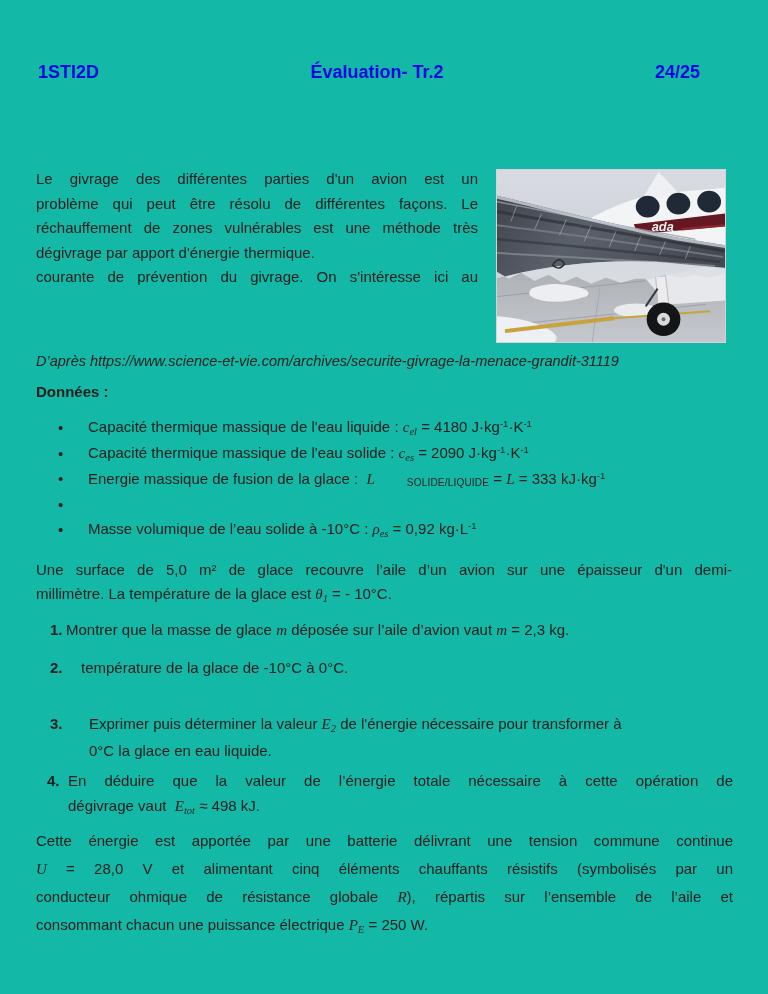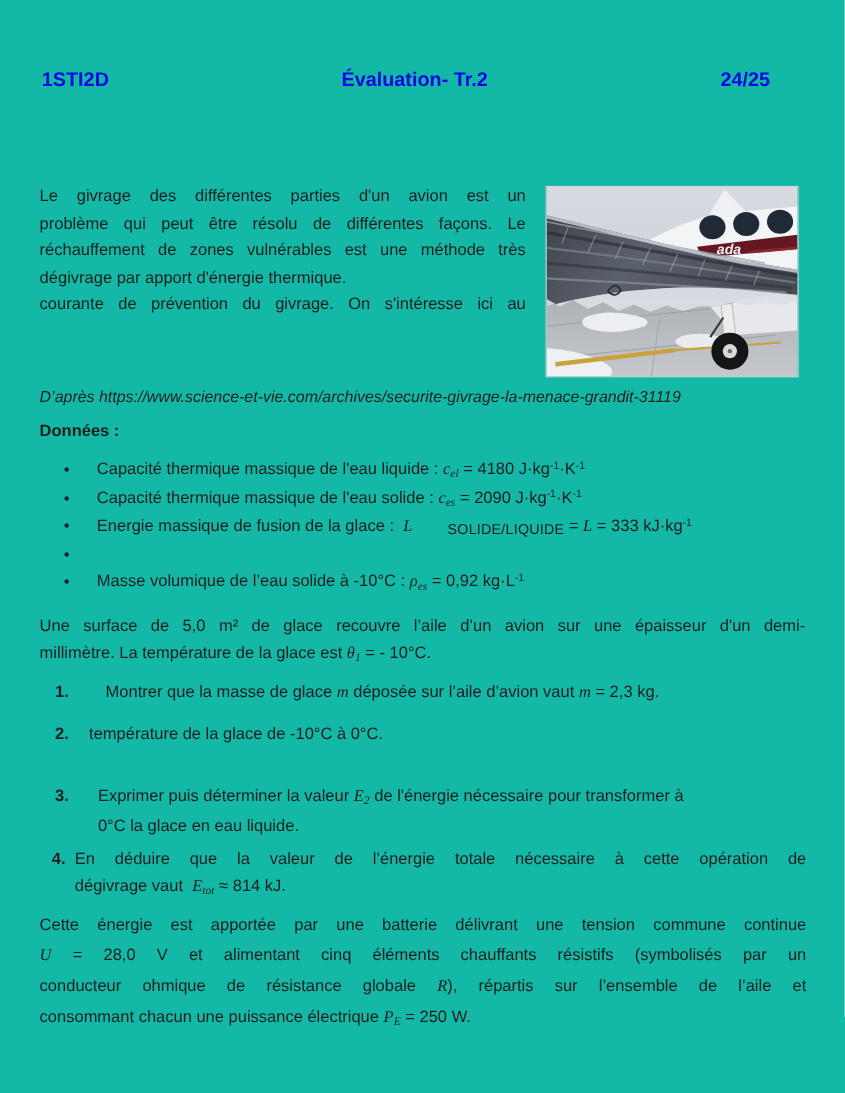--- a/index.html
+++ b/index.html
@@ -12,21 +12,21 @@
           font-weight:bold;font-size:18px;}
   
   .para{position:absolute;font-size:15px;}
   .tline{min-height:1em;}
   .just{text-align:justify;text-align-last:justify;}
   
   .m{font-family:"Liberation Serif","DejaVu Serif",serif;font-style:italic;}
   .ms{font-family:"Liberation Serif","DejaVu Serif",serif;font-style:italic;
       font-size:10.5px;vertical-align:-3px;}
   .sup{font-size:9.5px;vertical-align:5px;letter-spacing:0;}
-  .subcaps{font-size:13px;vertical-align:-2px;letter-spacing:0.2px;padding-left:32px;}
+  .subcaps{font-size:10px;vertical-align:-2px;letter-spacing:0.2px;padding-left:32px;}
   
   .intro{left:36px;top:167px;width:442px;line-height:24.5px;}
   
   .photo{position:absolute;left:496px;top:169px;width:230px;height:174px;
          border:1px solid #d9d2d4;box-sizing:border-box;}
   .photo svg{display:block;width:228px;height:172px;}
   
   .source{left:36px;top:353px;font-size:14.5px;font-style:italic;color:#222222;}
   
   .donnees-title{left:36px;top:383px;font-weight:bold;font-size:15px;}
@@ -34,21 +34,21 @@
   .bullet{display:flex;align-items:center;height:25.5px;}
   .bullet .dot{width:30px;flex:0 0 30px;font-size:15px;color:#1e1e1e;}
   .bullet .dot::before{content:"\2022";}
   
   .surface{left:36px;top:558px;width:696px;line-height:24px;}
   
   .question{position:absolute;font-size:15px;}
   .qnum{position:absolute;left:0;top:0;font-weight:bold;}
   .qtext{line-height:inherit;}
   .q1{left:50px;top:620px;width:690px;line-height:20px;}
-  .q1 .qtext{margin-left:46px;}
+  .q1 .qtext{margin-left:16px;}
   .q2{left:50px;top:657px;width:684px;line-height:21.5px;}
   .q2 .qtext{margin-left:31px;}
   .q3{left:50px;top:713px;width:684px;line-height:21.5px;}
   .q3 .qtext{margin-left:39px;}
   .q4{left:47px;top:769px;width:686px;line-height:24.5px;}
   .q4 .qtext{margin-left:21px;}
   
   .battery{left:36px;top:827px;width:697px;line-height:28px;}
 </style>
 </head>
@@ -199,21 +199,21 @@
     <span class="qnum">3.</span>
     <div class="qtext">
         <div class="tline"><span>Exprimer puis déterminer la valeur </span><span class="m">E</span><span class="ms">2</span><span> de l'énergie nécessaire pour transformer à</span></div>
         <div class="tline"><span>0°C la glace en eau liquide.</span></div>
       </div>
   </div>
   <div class="question q4">
     <span class="qnum">4.</span>
     <div class="qtext">
         <div class="tline just"><span>En déduire que la valeur de l’énergie totale nécessaire à cette opération de</span></div>
-        <div class="tline"><span>dégivrage vaut&nbsp; </span><span class="m">E</span><span class="ms">tot</span><span> ≈ 814 kJ.</span></div>
+        <div class="tline"><span>dégivrage vaut&nbsp; </span><span class="m">E</span><span class="ms">tot</span><span> ≈ 498 kJ.</span></div>
       </div>
   </div>
 
   <div class="para battery">
       <div class="tline just"><span>Cette énergie est apportée par une batterie délivrant une tension commune continue</span></div>
       <div class="tline just"><span class="m">U</span><span> = 28,0 V et alimentant cinq éléments chauffants résistifs (symbolisés par un</span></div>
       <div class="tline just"><span>conducteur ohmique de résistance globale </span><span class="m">R</span><span>), répartis sur l’ensemble de l’aile et</span></div>
       <div class="tline"><span>consommant chacun une puissance électrique </span><span class="m">P</span><span class="ms">E</span><span> = 250 W.</span></div>
     </div>
 

